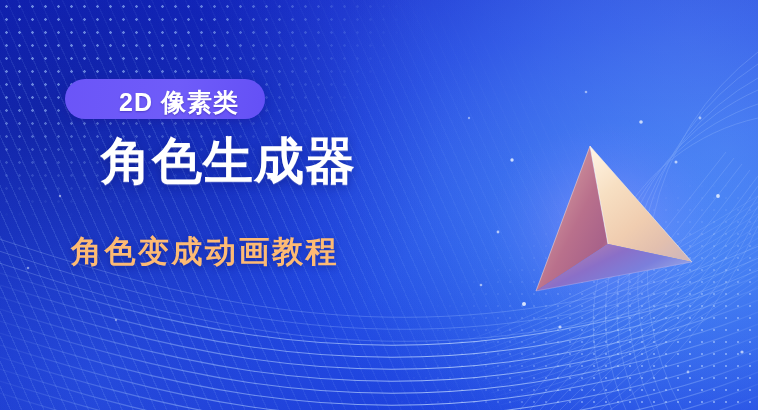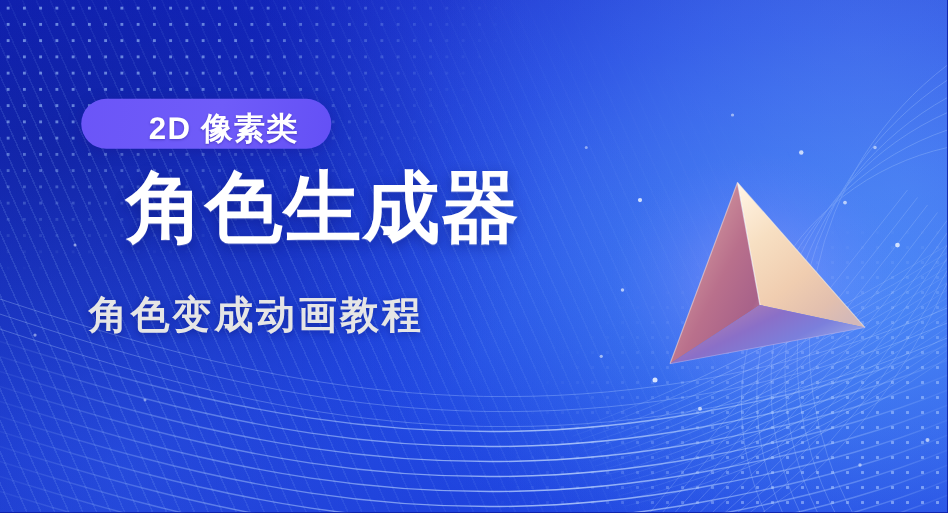--- a/index.html
+++ b/index.html
@@ -102,37 +102,37 @@
     font-weight: 700;
     letter-spacing: 1px;
     white-space: nowrap;
     text-shadow: 0 1px 2px rgba(20,10,110,0.35);
   }
 
   .title {
     position: absolute;
     left: 101px;
     top: 136px;
-    font-size: 62px;
+    font-size: 50px;
     line-height: 1;
     font-weight: 700;
     color: #ffffff;
     letter-spacing: 1px;
     white-space: nowrap;
     text-shadow: 0 3px 10px rgba(8,18,110,0.45), 0 1px 0 rgba(255,255,255,0.25);
   }
 
   .subtitle {
     position: absolute;
     left: 71px;
     top: 236px;
     font-size: 31px;
     line-height: 1;
     font-weight: 700;
-    color: #e5e5e5;
+    color: #fdba74;
     letter-spacing: 2.5px;
     white-space: nowrap;
     text-shadow: 0 2px 6px rgba(8,18,110,0.45);
   }
 </style>
 </head>
 <body>
 
 <div id="banner">
 

